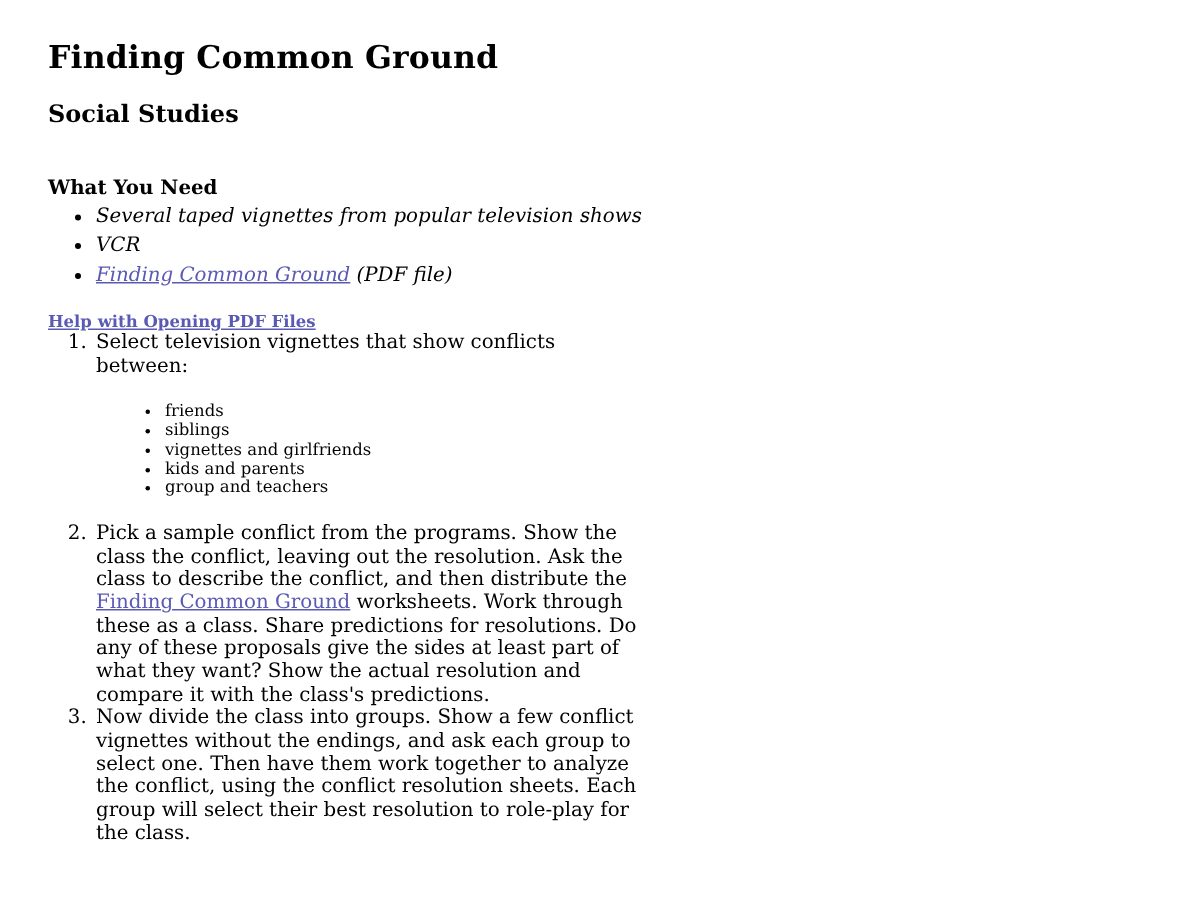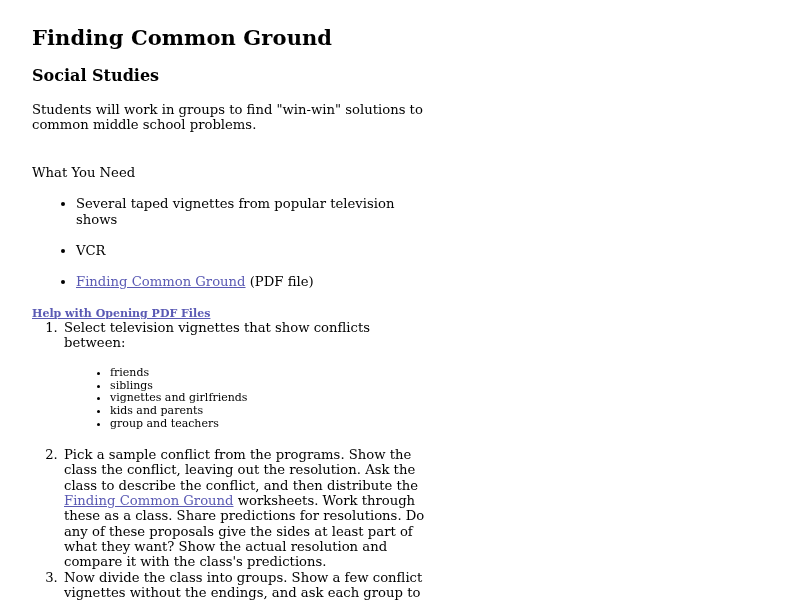--- a/index.html
+++ b/index.html
@@ -40,38 +40,39 @@
     line-height: 1.15;
     margin: 17px 0 0 0;
   }
   p.intro {
     font-size: 13.2px;
     line-height: 1.18;
     margin: 16px 0 0 0;
   }
   h3.section-head {
     font-size: 13.2px;
-    font-weight: normal;
+    font-weight: bold;
     line-height: 1.18;
     margin: 32px 0 0 0;
   }
   h3.section-head.todo {
     margin-top: 27px;
   }
 
   ul.need-list {
     list-style-type: disc;
     margin: 0;
     padding-left: 28px;
     font-size: 13.2px;
     line-height: 1.165;
   }
   ul.need-list > li {
-    margin: 16px;
+    margin: 4px;
     padding: 0;
+    font-style: italic;
   }
 
   p.pdf-help {
     font-size: 11px;
     line-height: 1.2;
     margin: 17px 0 0 0;
   }
 
   ol.todo-list {
     margin: 0;
@@ -107,21 +108,20 @@
 </head>
 <body>
 
 <div class="page">
   <div class="content">
 
     <h1 class="doc-title">Finding Common Ground</h1>
 
     <h2 class="doc-subject">Social Studies</h2>
 
-    <p class="intro">Students will work in groups to find "win-win" solutions to common middle school problems.</p>
 
     <h3 class="section-head">What You Need</h3>
 
     <ul class="need-list">
       <li>Several taped vignettes from popular television shows</li>
       <li>VCR</li>
       <li><a class="link" href="#" style="color: rgb(90, 90, 180);">Finding Common Ground</a><span> (PDF file)</span></li>
     </ul>
 
     <p class="pdf-help"><a class="link small" href="#" style="color: rgb(90, 90, 180); font-weight: bold;">Help with Opening PDF Files</a></p>

